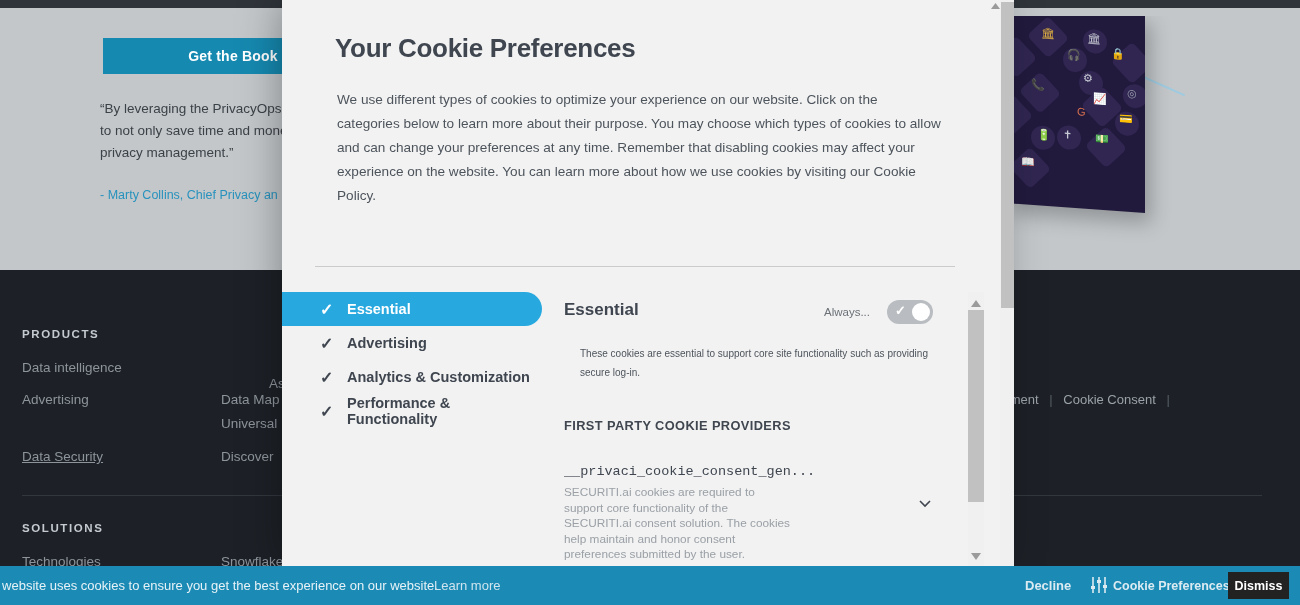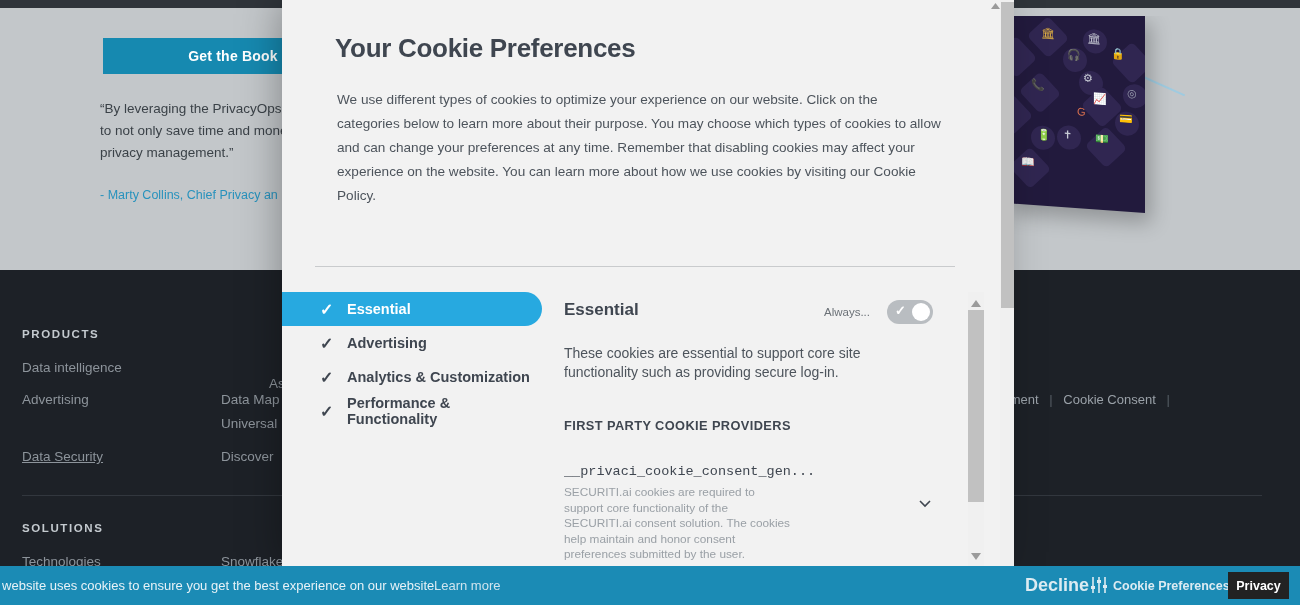--- a/index.html
+++ b/index.html
@@ -102,21 +102,21 @@
   }
   .detail-title { position:absolute; left:0px; top:8px; font-size:17px; font-weight:bold; color:#3f4650; }
   .always-lbl { position:absolute; left:260px; top:14px; font-size:11.5px; color:#6b7177; }
   .toggle {
     position:absolute; left:323px; top:8px; width:46px; height:24px;
     background:#b9bdc1; border-radius:12px; cursor:not-allowed;
   }
   .toggle .tchk { position:absolute; left:8px; top:3px; color:#ffffff; font-size:13px; font-weight:bold; }
   .toggle .knob { position:absolute; right:3px; top:3px; width:18px; height:18px; background:#ffffff; border-radius:50%; }
 
-  .detail-desc { position:absolute; left:0px; top:52px; width:360px; font-size:14px; line-height:19px; color:#4d545c; }
+  .detail-desc { position:absolute; left:16px; top:52px; width:360px; font-size:10px; line-height:19px; color:#4d545c; }
   .detail-sub { position:absolute; left:0px; top:126px; font-size:12.8px; font-weight:bold; letter-spacing:.4px; color:#3f4650; }
 
   .provider { position:absolute; left:0px; top:172px; width:360px; }
   .prov-name { font-size:13.5px; color:#3f4650; margin-bottom:6px;font-family:Liberation Mono, monospace; }
   .prov-desc { font-size:11.8px; line-height:15.5px; color:#9aa0a6; width:232px; }
   .chev {
     position:absolute; left:354px; top:32px; width:14px; height:14px; cursor:pointer;
   }
 
   
@@ -124,21 +124,21 @@
   .sb-thumb { position:absolute; background:#c1c1c1; }
   .sb-arrow { position:absolute; width:0; height:0; }
 
   
   .banner {
     position:absolute; left:0; top:566px; width:1300px; height:39px;
     background:#1b8bb5; display:flex; align-items:center;
   }
   .banner-text { position:absolute; left:-8px; font-size:13px; color:#e7f2f7; white-space:nowrap; }
   .banner-learn { position:absolute; left:434px; font-size:13px; color:#cfe4ee; cursor:pointer; }
-  .b-decline { position:absolute; left:1025px; font-size:18px; font-weight:bold; color:#dcebf2; cursor:pointer; }
+  .b-decline { position:absolute; left:1025px; font-size:13px; font-weight:bold; color:#dcebf2; cursor:pointer; }
   .b-prefs { position:absolute; left:1113px; font-size:12.5px; font-weight:bold; color:#dcebf2; cursor:pointer; white-space:nowrap; }
   .b-slider-icon { position:absolute; left:1090px; top:11px; width:18px; height:16px; cursor:pointer; }
   .b-dismiss {
     position:absolute; left:1228px; top:572px; width:61px; height:27px;
     background:#222222; color:#ffffff; font-size:12.5px; font-weight:bold;
     display:flex; align-items:center; justify-content:center; cursor:pointer; border:none;
   }
 </style>
 </head>
 <body>
@@ -283,15 +283,15 @@
     <div class="banner-learn">Learn more</div>
     <div class="b-decline">Decline</div>
     <svg class="b-slider-icon" viewBox="0 0 18 16">
       <path d="M3 0 V16 M9 0 V16 M15 0 V16" stroke="#dcebf2" stroke-width="1.6"></path>
       <rect x="1" y="9" width="4" height="3" fill="#dcebf2"></rect>
       <rect x="7" y="3" width="4" height="3" fill="#dcebf2"></rect>
       <rect x="13" y="8" width="4" height="3" fill="#dcebf2"></rect>
     </svg>
     <div class="b-prefs">Cookie Preferences</div>
   </div>
-  <button class="b-dismiss">Privacy</button>
+  <button class="b-dismiss">Dismiss</button>
 
 </div>
 
 </body></html>

